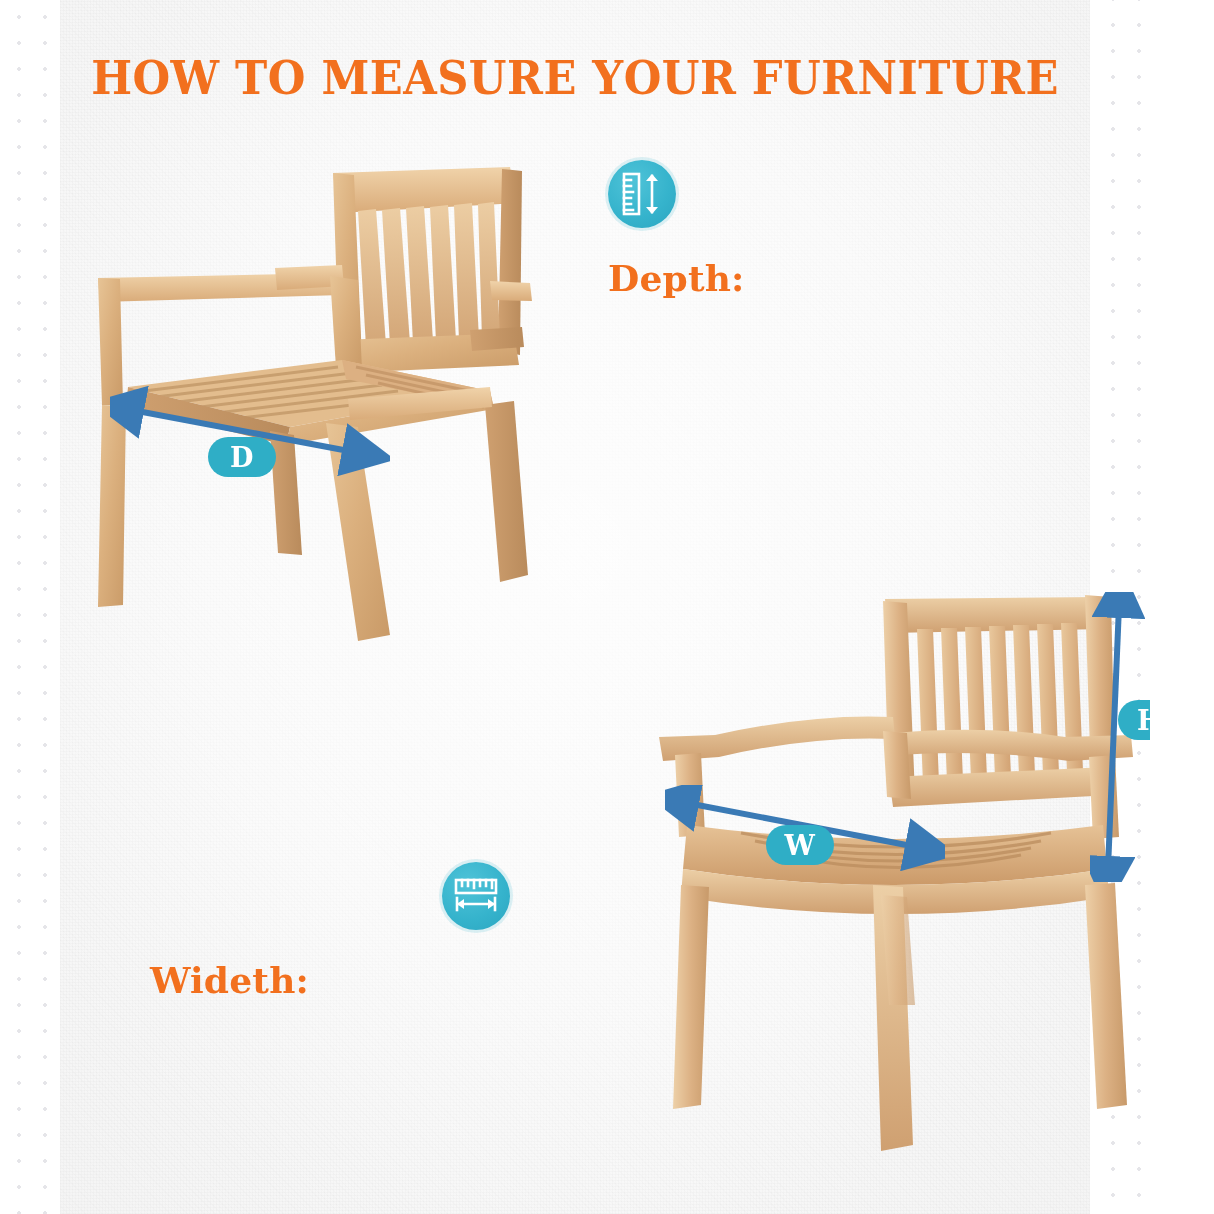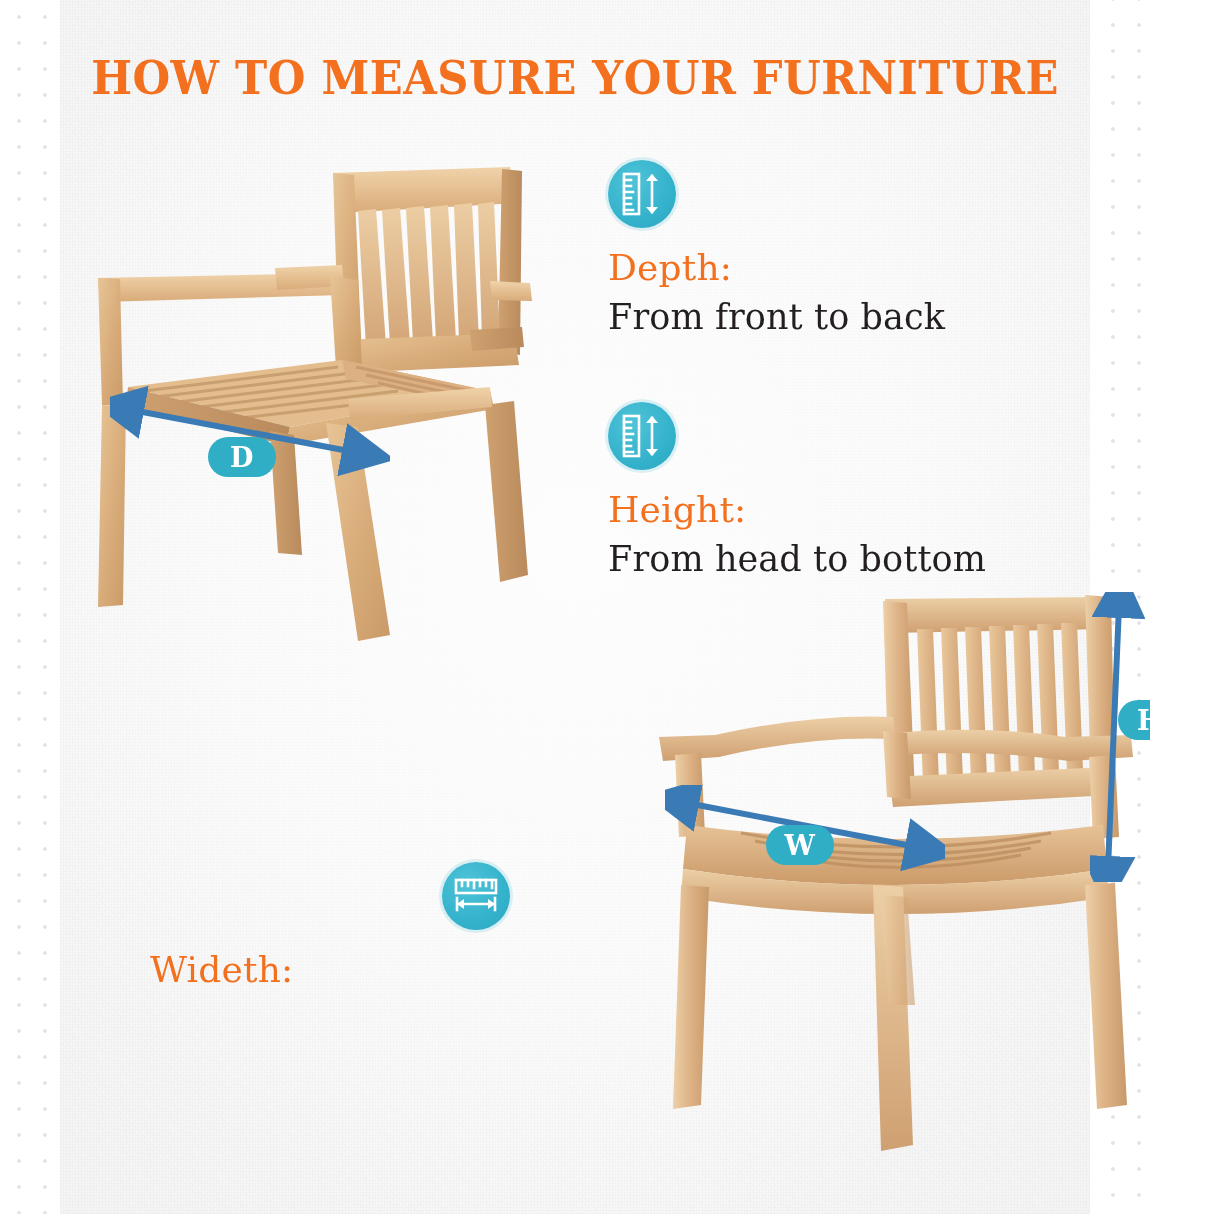--- a/index.html
+++ b/index.html
@@ -49,25 +49,25 @@
   .info{position:absolute;}
   .icon-circle{
     width:68px;height:68px;border-radius:50%;
     background:radial-gradient(circle at 38% 32%, #4fc3d8 0%, #35b3cc 58%, #2ba5c0 100%);
     box-shadow:0 0 0 3px rgba(60,185,210,.17);
     position:relative;
   }
   .icon-circle svg{position:absolute;left:0;top:0;}
   .info .heading{
     font-family:"DejaVu Serif",serif;
-    font-weight:400;
+    font-weight:700;
     color:#F2701E;
     font-size:36px;
     line-height:1;
-    margin-top:22px;
+    margin-top:32px;
     letter-spacing:.2px;
   }
   .info .subline{
     font-family:"DejaVu Serif",serif;
     font-weight:400;
     color:#231f20;
     font-size:35px;
     line-height:1.1;
     margin-top:12px;
     letter-spacing:.1px;
@@ -324,38 +324,22 @@
         <g stroke="#ffffff" stroke-width="2.6" fill="none" stroke-linecap="square">
           <rect x="16" y="14" width="15" height="40"></rect>
           <path d="M16 20 h7 M16 26 h7 M16 32 h9 M16 38 h7 M16 44 h7 M16 50 h9"></path>
           <line x1="44" y1="16" x2="44" y2="52"></line>
           <path d="M38 21 L44 14 L50 21 Z" fill="#ffffff" stroke="none"></path>
           <path d="M38 47 L44 54 L50 47 Z" fill="#ffffff" stroke="none"></path>
         </g>
       </svg>
     </div>
     <div class="heading">Depth:</div>
-    <div class="subline">From front to back</div>
-  </div>
-
-  <div class="info" style="left:608px;top:402px;width:450px;">
-    <div class="icon-circle">
-      <svg width="68" height="68" viewBox="0 0 68 68">
-        <g stroke="#ffffff" stroke-width="2.6" fill="none" stroke-linecap="square">
-          <rect x="16" y="14" width="15" height="40"></rect>
-          <path d="M16 20 h7 M16 26 h7 M16 32 h9 M16 38 h7 M16 44 h7 M16 50 h9"></path>
-          <line x1="44" y1="16" x2="44" y2="52"></line>
-          <path d="M38 21 L44 14 L50 21 Z" fill="#ffffff" stroke="none"></path>
-          <path d="M38 47 L44 54 L50 47 Z" fill="#ffffff" stroke="none"></path>
-        </g>
-      </svg>
-    </div>
-    <div class="heading">Height:</div>
-    <div class="subline">From head to bottom</div>
-  </div>
+  </div>
+
 
   <div class="info align-right" style="left:150px;top:862px;width:360px;">
     <div class="icon-circle">
       <svg width="68" height="68" viewBox="0 0 68 68">
         <g stroke="#ffffff" stroke-width="2.6" fill="none" stroke-linecap="square">
           <rect x="14" y="18" width="40" height="13"></rect>
           <path d="M20 18 v6 M26 18 v6 M32 18 v8 M38 18 v6 M44 18 v6 M50 18 v8"></path>
           <line x1="17" y1="42" x2="51" y2="42"></line>
           <line x1="15" y1="36" x2="15" y2="48"></line>
           <line x1="53" y1="36" x2="53" y2="48"></line>

